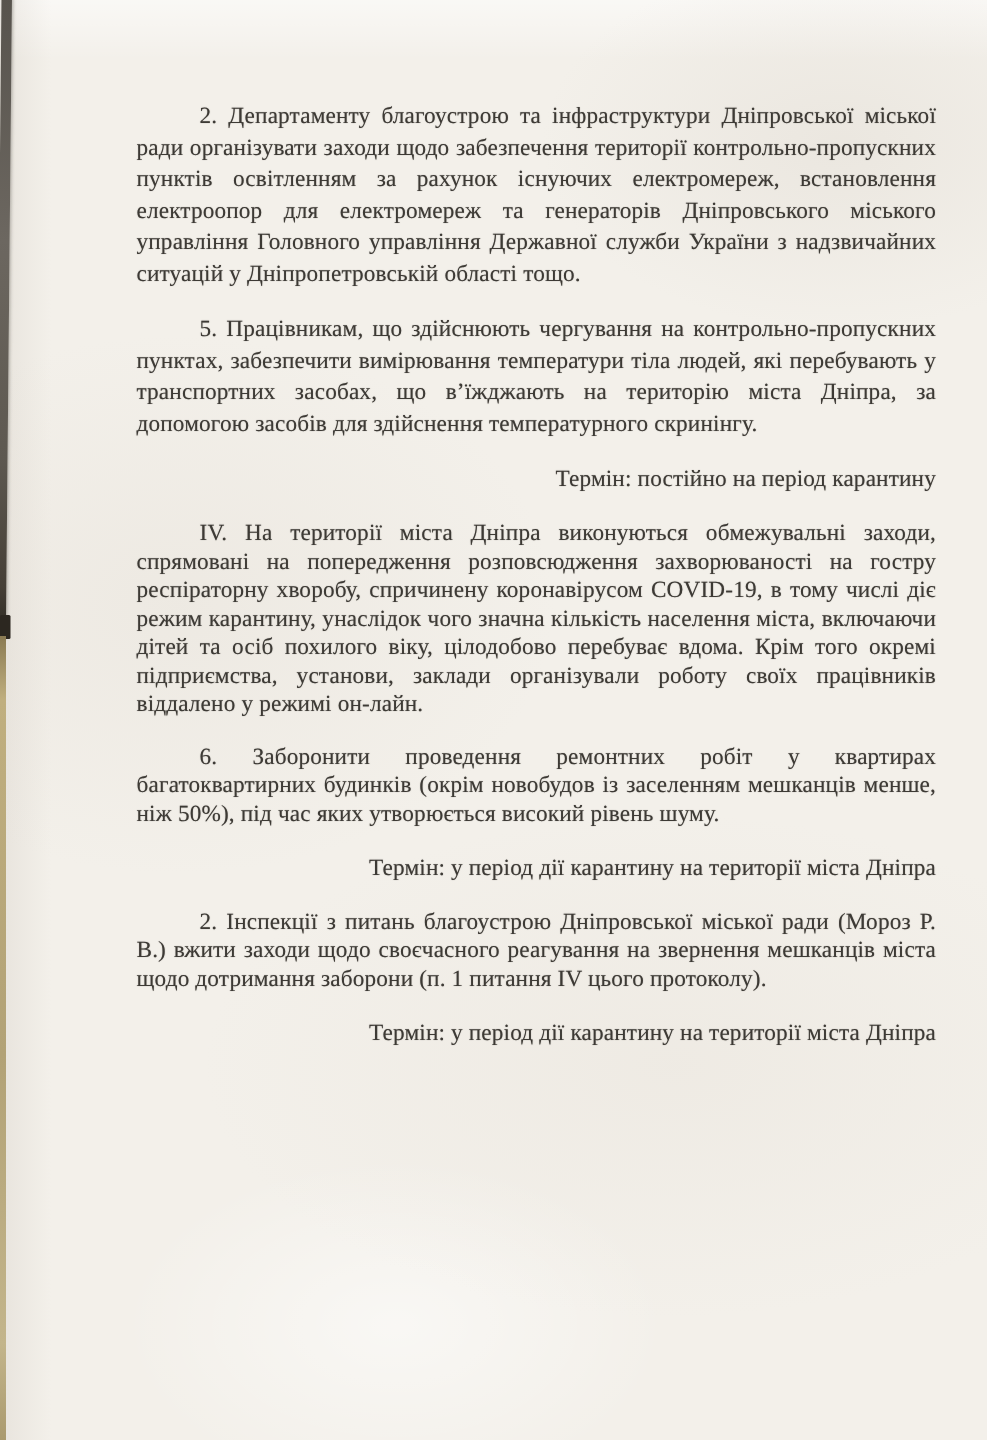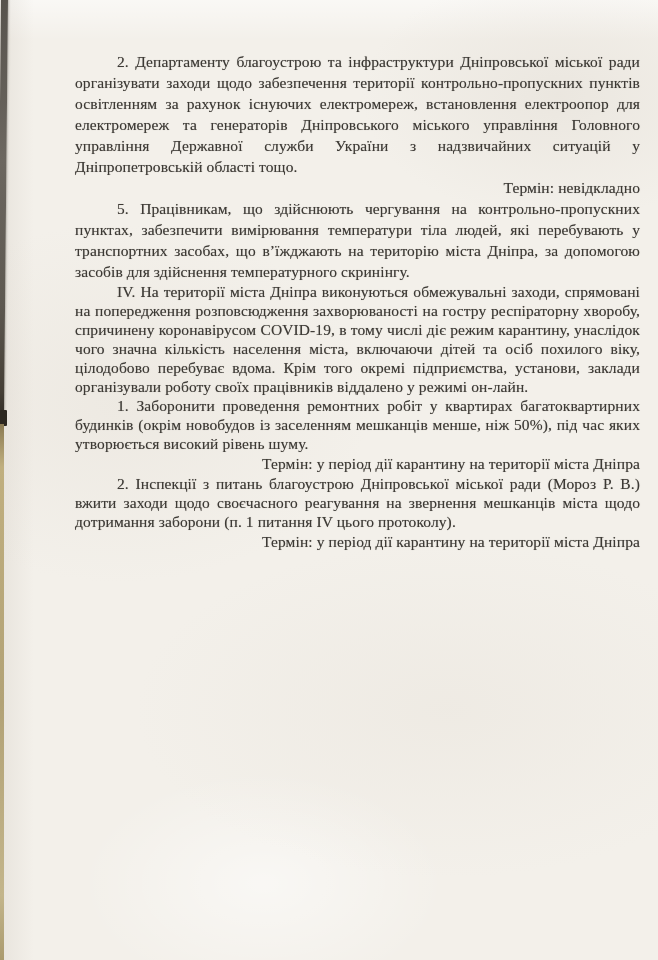--- a/index.html
+++ b/index.html
@@ -33,21 +33,21 @@
     position:absolute;left:0;top:424px;width:4px;height:536px;
     background:linear-gradient(to bottom,#8a7a52 0%,#c0af7f 8%,#b2a276 52%,#c3b58b 88%,#aa9a6e 100%);
   }
   
   .content{
     position:absolute;top:0;left:75px;width:565px;padding-top:51px;
     font-size:15.5px;color:#3d3a35;
     text-shadow:0 0 0.7px rgba(61,58,53,.5);
     letter-spacing:.1px;
   }
-  .content p{margin:0;}
+  .content p{margin:16px;}
   .para{text-align:justify;text-indent:42px;line-height:21px;}
   .para-19{text-align:justify;text-indent:42px;line-height:19px;}
   .term{text-align:right;line-height:21px;}
   .heading{text-align:center;line-height:21px;letter-spacing:1px;}
   .mt-6{margin-top:6px;}   .mt-15{margin-top:15px;}
   .mt-16{margin-top:16px;} .mt-21{margin-top:21px;}
   .mt-31{margin-top:31px;} .mt-34{margin-top:34px;}
   .mt-64{margin-top:64px;}
 </style>
 </head>
@@ -55,30 +55,30 @@
 
 <div class="page">
 
   <div class="edge-dark"></div>
   <div class="edge-blob"></div>
   <div class="edge-tan"></div>
 
   <div class="content">
     <p class="para">2. Департаменту благоустрою та інфраструктури Дніпровської міської ради організувати заходи щодо забезпечення території контрольно-пропускних пунктів освітленням за рахунок існуючих електромереж, встановлення електроопор для електромереж та генераторів Дніпровського міського управління Головного управління Державної служби України з надзвичайних ситуацій у Дніпропетровській області тощо.</p>
 
-    <p class="term mt-6">Термін: невідкладно</p>
 
     <p class="para mt-15">5. Працівникам, що здійснюють чергування на контрольно-пропускних пунктах, забезпечити вимірювання температури тіла людей, які перебувають у транспортних засобах, що в’їжджають на територію міста Дніпра, за допомогою засобів для здійснення температурного скринінгу.</p>
 
+    <p class="term mt-6">Термін: постійно на період карантину</p>
 
     <p class="para-19 mt-64">IV. На території міста Дніпра виконуються обмежувальні заходи, спрямовані на попередження розповсюдження захворюваності на гостру респіраторну хворобу, спричинену коронавірусом COVID-19, в тому числі діє режим карантину, унаслідок чого значна кількість населення міста, включаючи дітей та осіб похилого віку, цілодобово перебуває вдома. Крім того окремі підприємства, установи, заклади організували роботу своїх працівників віддалено у режимі он-лайн.</p>
 
 
 
-    <p class="para-19 mt-34">1. Заборонити проведення ремонтних робіт у квартирах багатоквартирних будинків (окрім новобудов із заселенням мешканців менше, ніж 50%), під час яких утворюється високий рівень шуму.</p>
+    <p class="para-19 mt-34">6. Заборонити проведення ремонтних робіт у квартирах багатоквартирних будинків (окрім новобудов із заселенням мешканців менше, ніж 50%), під час яких утворюється високий рівень шуму.</p>
 
     <p class="term mt-15">Термін: у період дії карантину на території міста Дніпра</p>
 
     <p class="para-19 mt-21">2. Інспекції з питань благоустрою Дніпровської міської ради (Мороз Р. В.) вжити заходи щодо своєчасного реагування на звернення мешканців міста щодо дотримання заборони (п. 1 питання IV цього протоколу).</p>
 
     <p class="term mt-16">Термін: у період дії карантину на території міста Дніпра</p>
   </div>
 
 </div>
 

